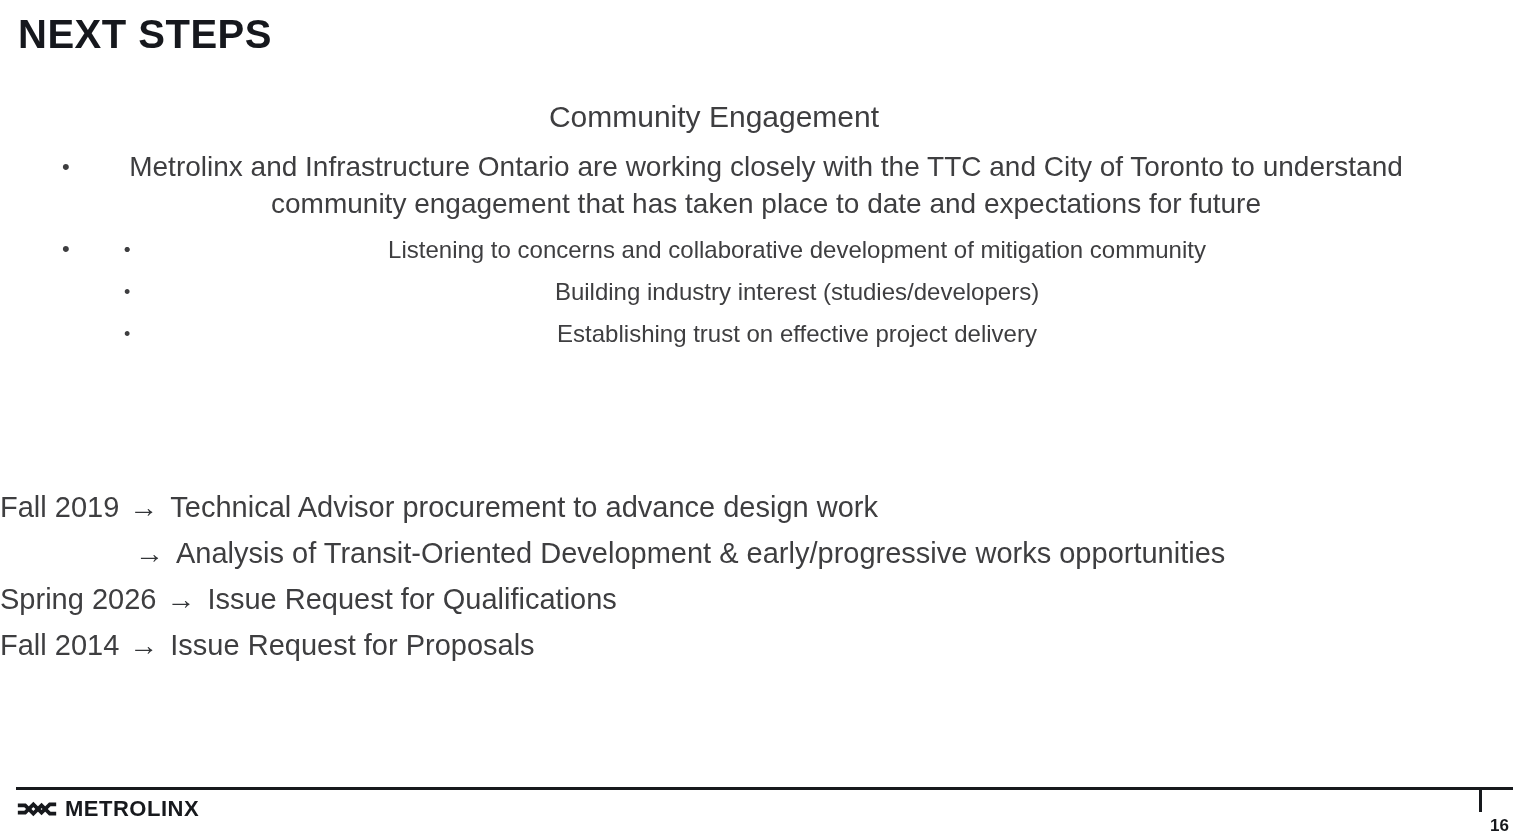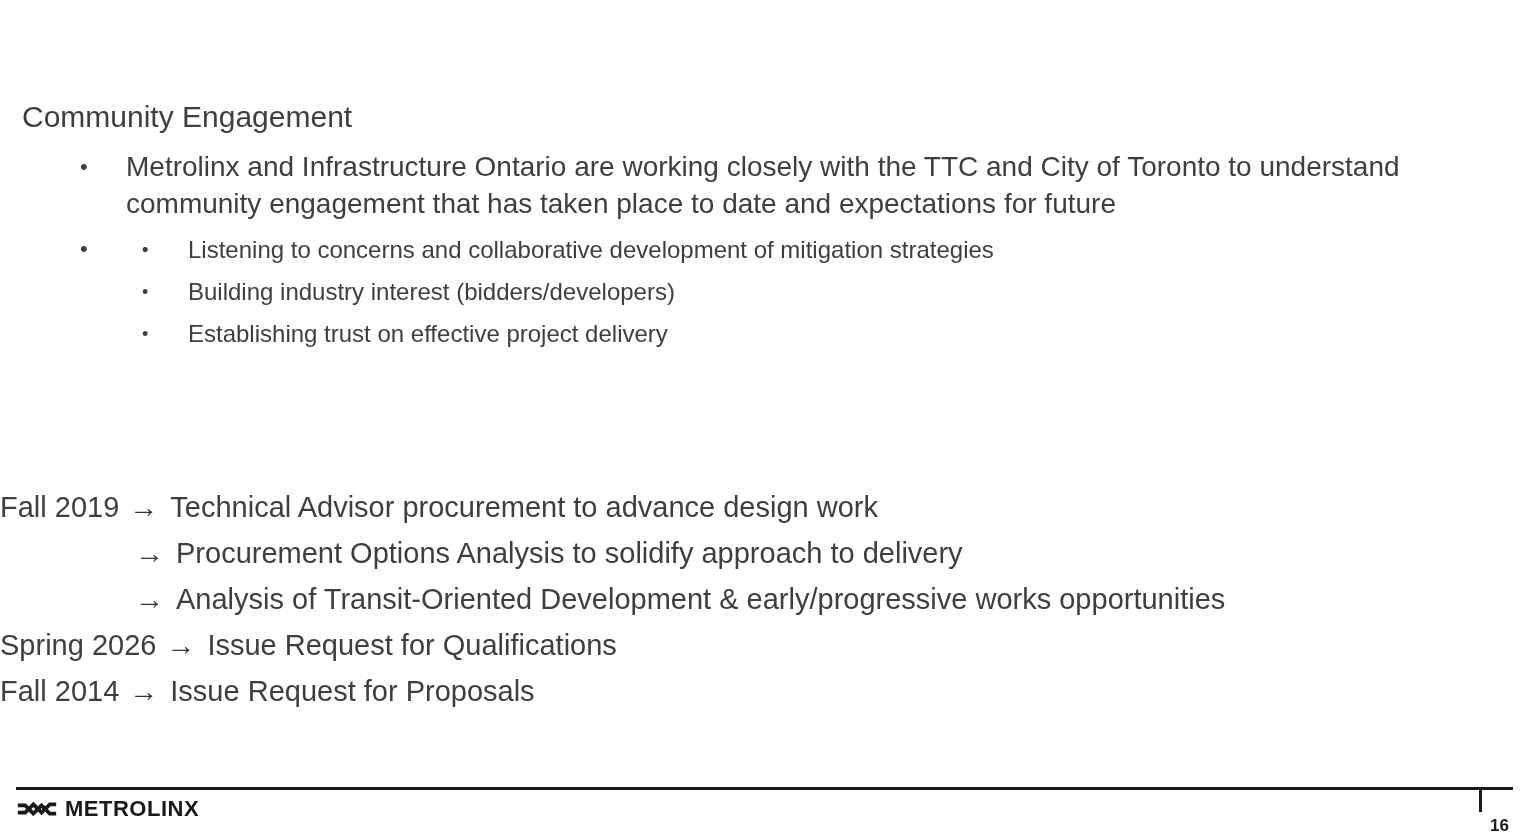--- a/index.html
+++ b/index.html
@@ -9,21 +9,21 @@
     background:#ffffff;
     font-family:"Liberation Sans", sans-serif;
     color:#3e3e40;
     overflow:hidden;
   }
   .title {
     position:absolute; top:12px; left:18px;
     font-size:40px; font-weight:800; letter-spacing:0.5px;
     color:#16181d;
   }
-  .community { position:absolute; top:100px; left:22px; width:1420px; }
+  .community { position:absolute; top:100px; left:4px; width:1420px;text-align:center; }
   .section-heading {
     font-size:30px; font-weight:300; line-height:34px; color:#3e3e40;
   }
   .b1 {
     position:relative; padding-left:104px;
     font-size:28px; font-weight:300; line-height:37px;
     max-width:1384px;
   }
   .b1 .txt { display:inline-block; max-width:1280px; }
   .b1-first { margin-top:14px; }
@@ -66,58 +66,56 @@
   .page-number {
     position:absolute; left:1490px; top:816px;
     font-size:17px; font-weight:bold; color:#17191d;
   }
 </style>
 </head>
 <body>
 
 <div class="slide">
 
+  <div class="title">NEXT STEPS</div>
 
   <div class="community">
     <div class="section-heading">Community Engagement</div>
 
     <div class="b1 b1-first">
       <span class="dot1">•</span>
       <span class="txt">Metrolinx and Infrastructure Ontario are working closely with the TTC and City of Toronto to understand community engagement that has taken place to date and expectations for future</span>
     </div>
 
     <div class="b1 b1-second">
       <span class="dot1">•</span>
     </div>
 
     <div class="sub-list">
       <div class="b2">
         <span class="dot2">•</span>
       </div>
       <div class="b2">
         <span class="dot2">•</span>
-        <span>Listening to concerns and collaborative development of mitigation strategies</span>
+        <span>Listening to concerns and collaborative development of mitigation community</span>
       </div>
       <div class="b2">
         <span class="dot2">•</span>
-        <span>Building industry interest (bidders/developers)</span>
+        <span>Building industry interest (studies/developers)</span>
       </div>
       <div class="b2">
         <span class="dot2">•</span>
         <span>Establishing trust on effective project delivery</span>
       </div>
     </div>
   </div>
 
   <div class="timeline">
     <div class="tl-row">
       <span class="tl-label">Fall 2019</span><span class="arrow">→</span><span>Technical Advisor procurement to advance design work</span>
-    </div>
-    <div class="tl-row">
-      <span class="tl-label"></span><span class="arrow">→</span><span>Procurement Options Analysis to solidify approach to delivery</span>
     </div>
     <div class="tl-row">
       <span class="tl-label"></span><span class="arrow">→</span><span>Analysis of Transit-Oriented Development &amp; early/progressive works opportunities</span>
     </div>
     <div class="tl-row">
       <span class="tl-label">Spring 2026</span><span class="arrow">→</span><span>Issue Request for Qualifications</span>
     </div>
     <div class="tl-row">
       <span class="tl-label">Fall 2014</span><span class="arrow">→</span><span>Issue Request for Proposals</span>
     </div>

